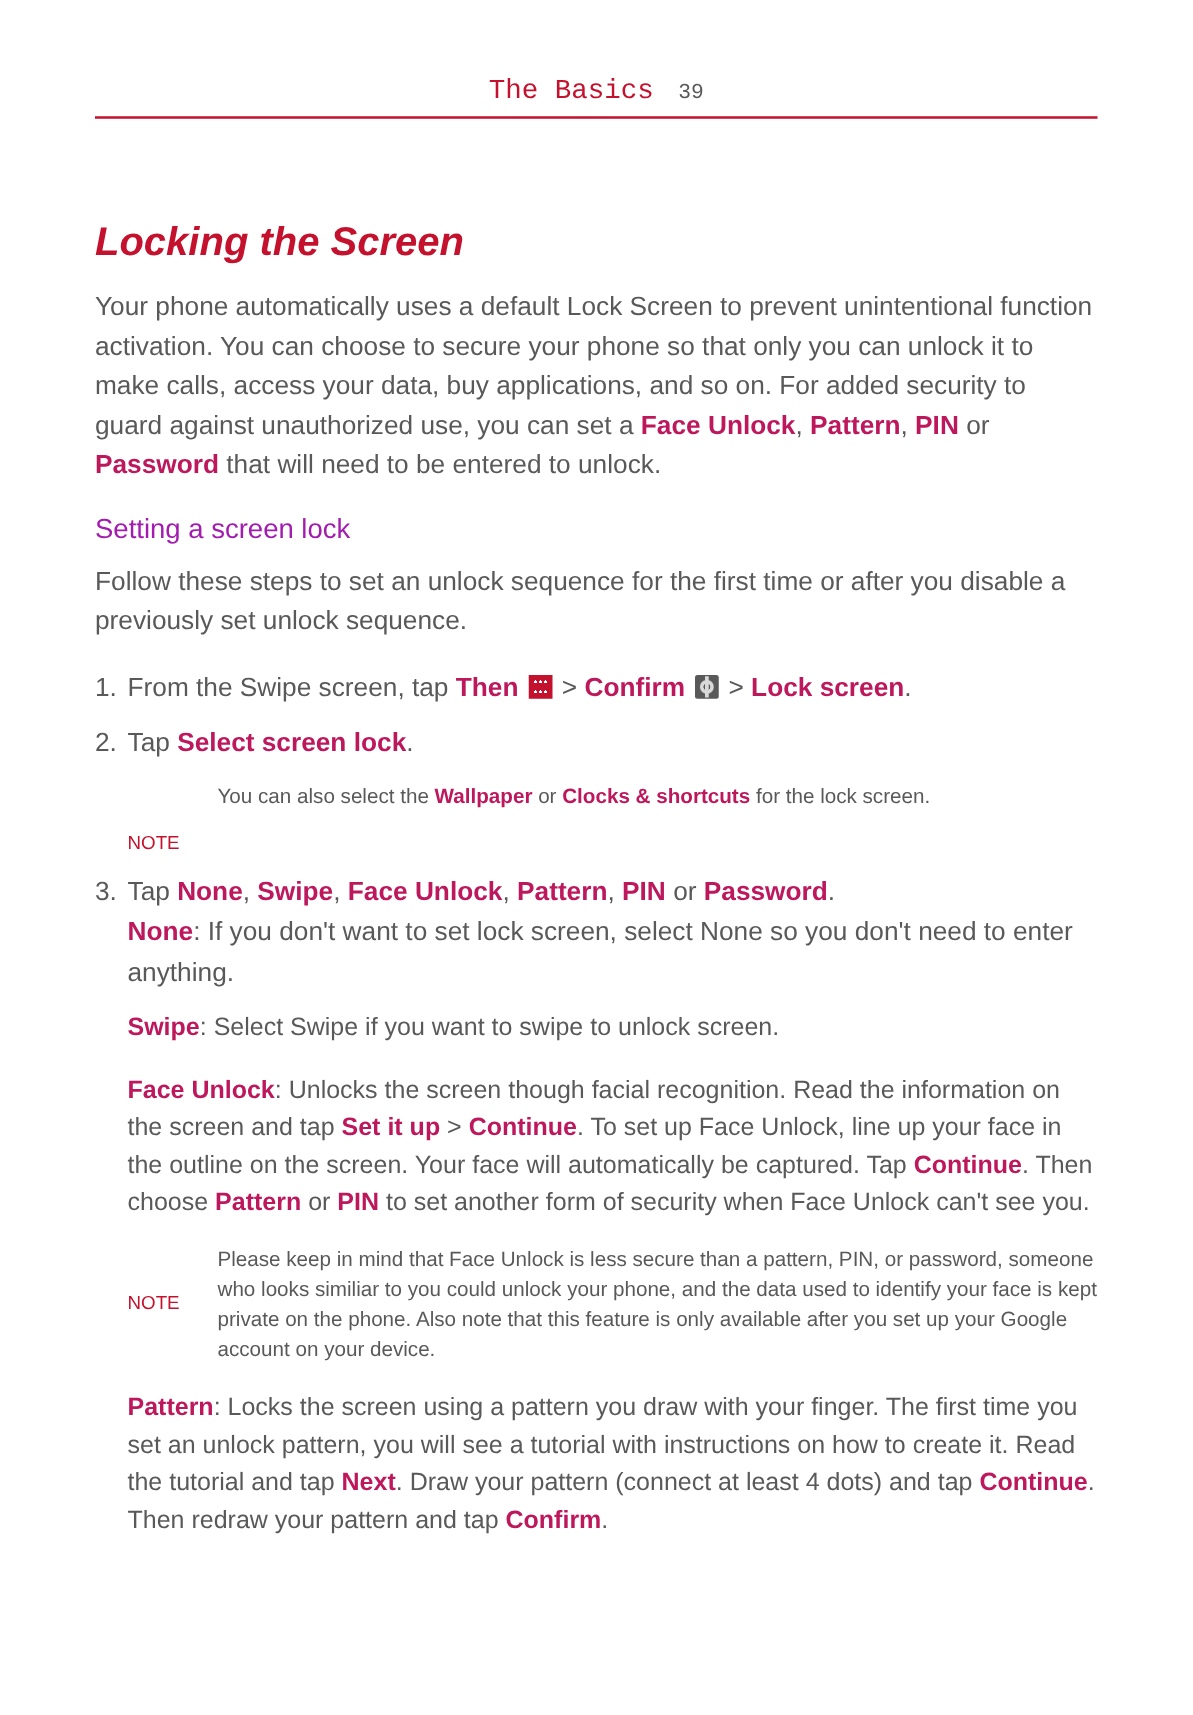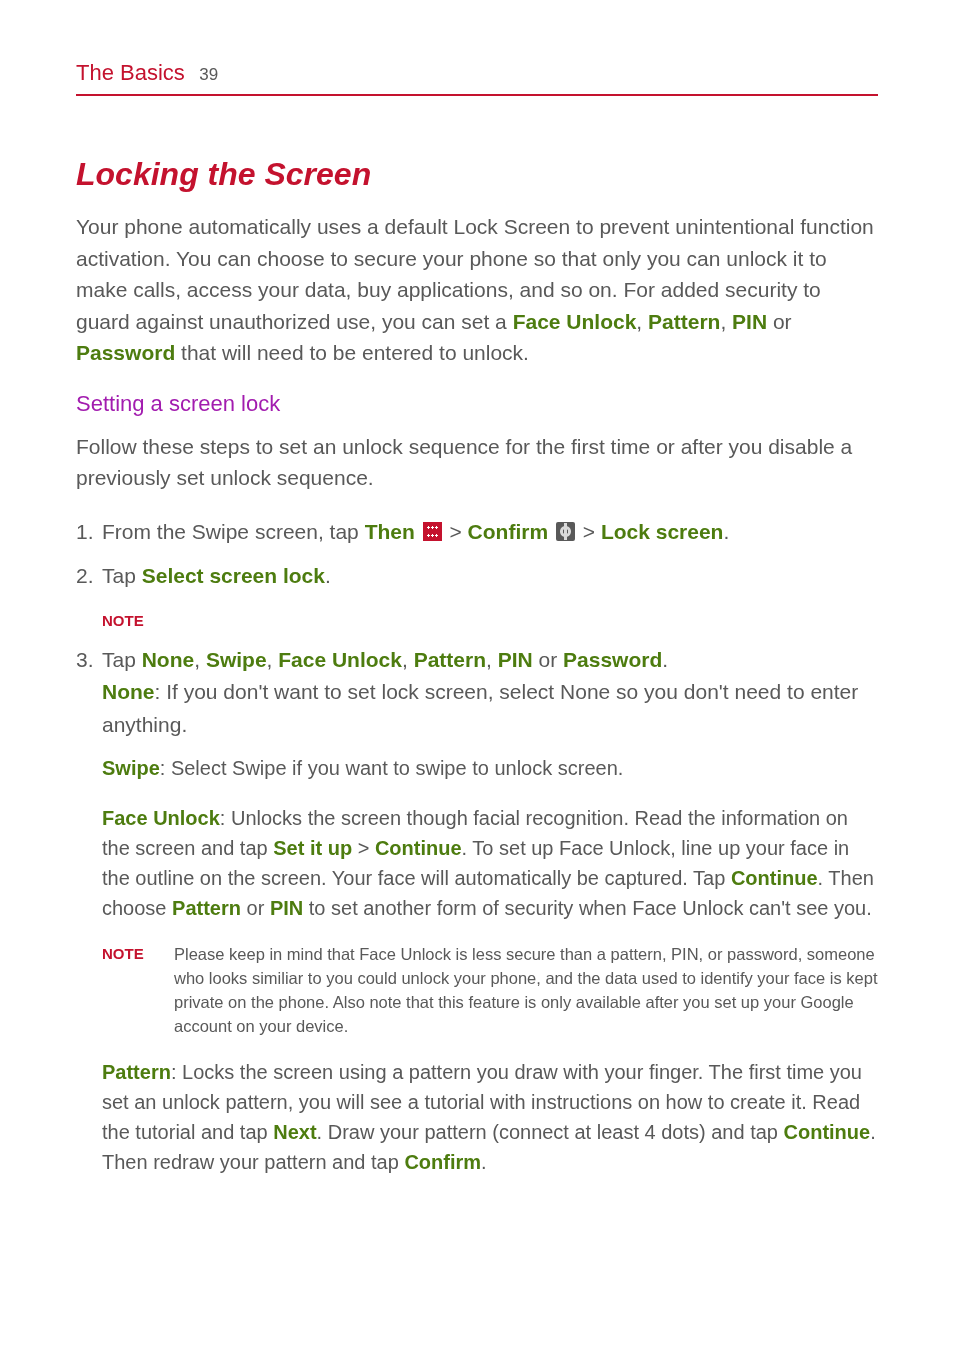--- a/index.html
+++ b/index.html
@@ -10,24 +10,25 @@
     body {
       width: 954px;
       height: 1372px;
       background: #fff;
       font-family: Arial, Helvetica, sans-serif;
       color: #595959;
       padding: 60px 76px 0 76px;
       position: relative;
     }
     .header {
-      text-align: left;
+      text-align: center;
       padding-bottom: 8px;
       border-bottom: 2px solid #c4122e;
-      margin-bottom: 60px;
+      margin-bottom: 80px;
+      font-family: Liberation Mono, monospace;
     }
     .header-title {
       color: #c4122e;
       font-size: 22px;
       font-weight: 400;
       display: inline;
     }
     .header-page {
       color: #595959;
       font-size: 17px;
@@ -42,21 +43,21 @@
       font-style: italic;
     }
     p.body-text {
       font-size: 21px;
       line-height: 1.5;
       margin-bottom: 22px;
       color: #595959;
     }
     .bold {
       font-weight: 600;
-      color: #4d7c0f;
+      color: #be185d;
       margin-top: 46px;
     }
     h2.subsection-title {
       color: #a21caf;
       font-size: 22px;
       font-weight: 400;
       margin-bottom: 14px;
       margin-top: 6px;
     }
     ol.steps {
@@ -80,24 +81,25 @@
       top: 0;
     }
     .note-row {
       display: flex;
       padding-left: 26px;
       margin-top: 6px;
       margin-bottom: 18px;
     }
     .note-label {
       color: #c4122e;
-      font-weight: 700;
+      font-weight: 400;
       font-size: 15px;
       min-width: 72px;
       padding-top: 2px;
+      margin-top: 35px;
     }
     .note-text {
       font-size: 16.5px;
       line-height: 1.45;
       color: #595959;
     }
     .indent-block {
       padding-left: 26px;
       font-size: 20px;
       line-height: 1.5;
@@ -183,20 +185,23 @@
     <span>From the Swipe screen, tap </span><span class="bold">Then</span>
     <span class="apps-icon"></span>
     <span> &gt; </span><span class="bold">Confirm</span>
     <span class="settings-icon"></span><span> &gt; </span><span class="bold">Lock screen</span><span>.</span>
   </li>
 
   <li>
     <span>Tap </span><span class="bold">Select screen lock</span><span>.</span>
     <div class="note-row" style="padding-left:0; margin-top:14px; margin-bottom:4px;">
       <div class="note-label">NOTE</div>
+      <div class="note-text">
+        <span>You can also select the </span><span class="bold" style="font-weight:600;">Wallpaper</span><span> or </span><span class="bold" style="font-weight:600;">Clocks &amp; shortcuts</span><span> for the lock screen.</span>
+      </div>
     </div>
   </li>
 
   <li>
     <span>Tap </span><span class="bold">None</span><span>, </span><span class="bold">Swipe</span><span>, </span><span class="bold">Face Unlock</span><span>, </span><span class="bold">Pattern</span><span>, </span><span class="bold">PIN</span><span> or </span><span class="bold">Password</span><span>.</span>
     <br>
     <span class="bold">None</span><span>: If you don't want to set lock screen, select None so you don't need to enter anything.</span>
   </li>
 </ol>
 

